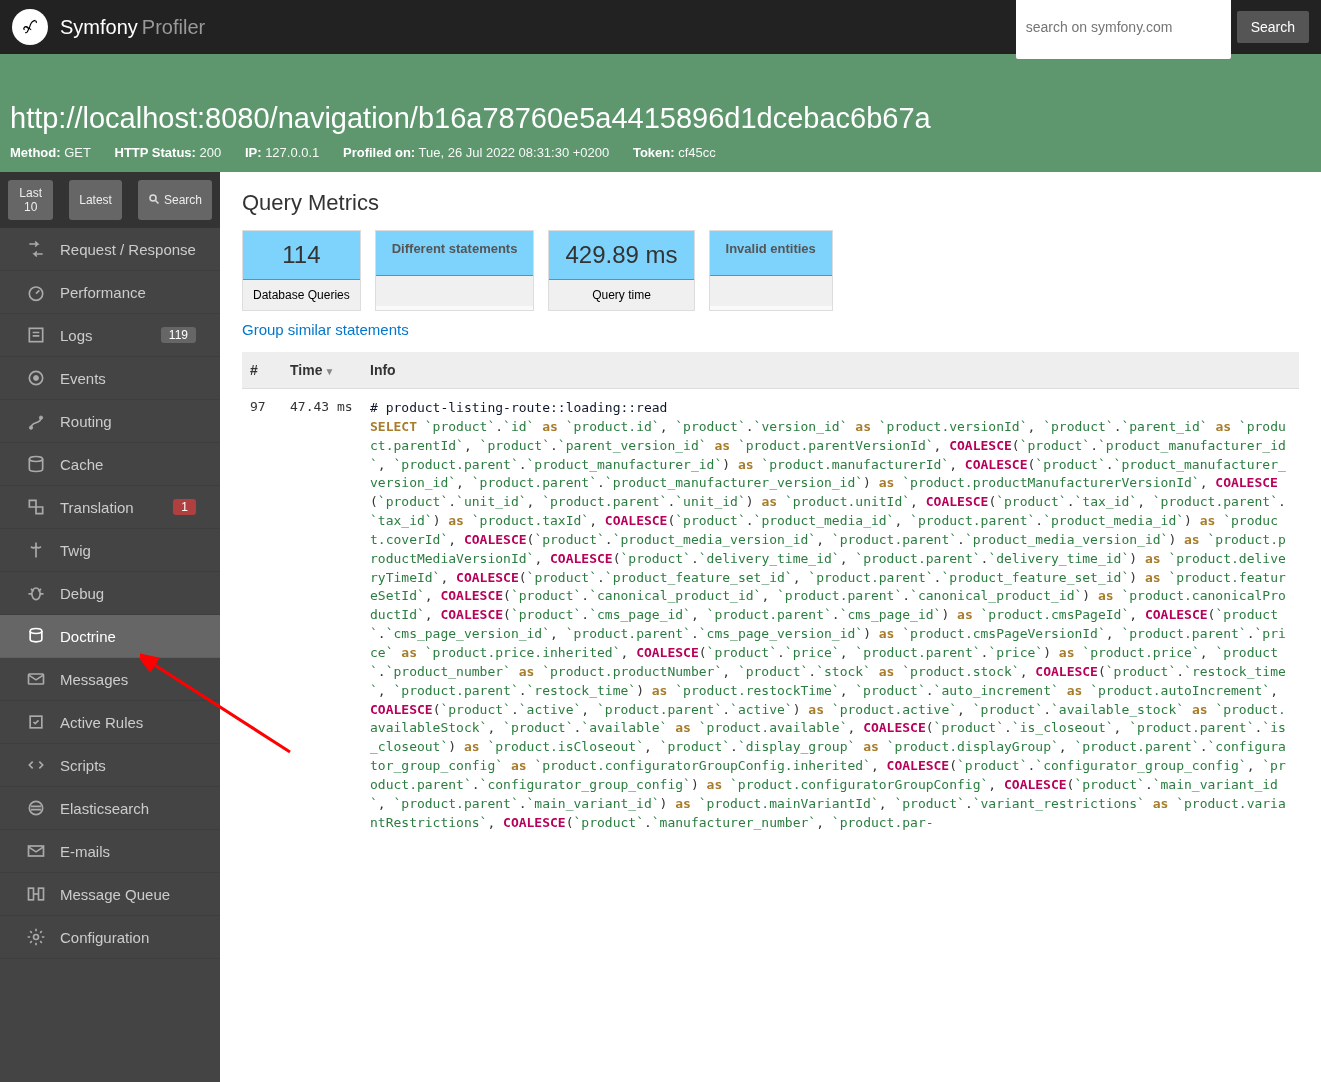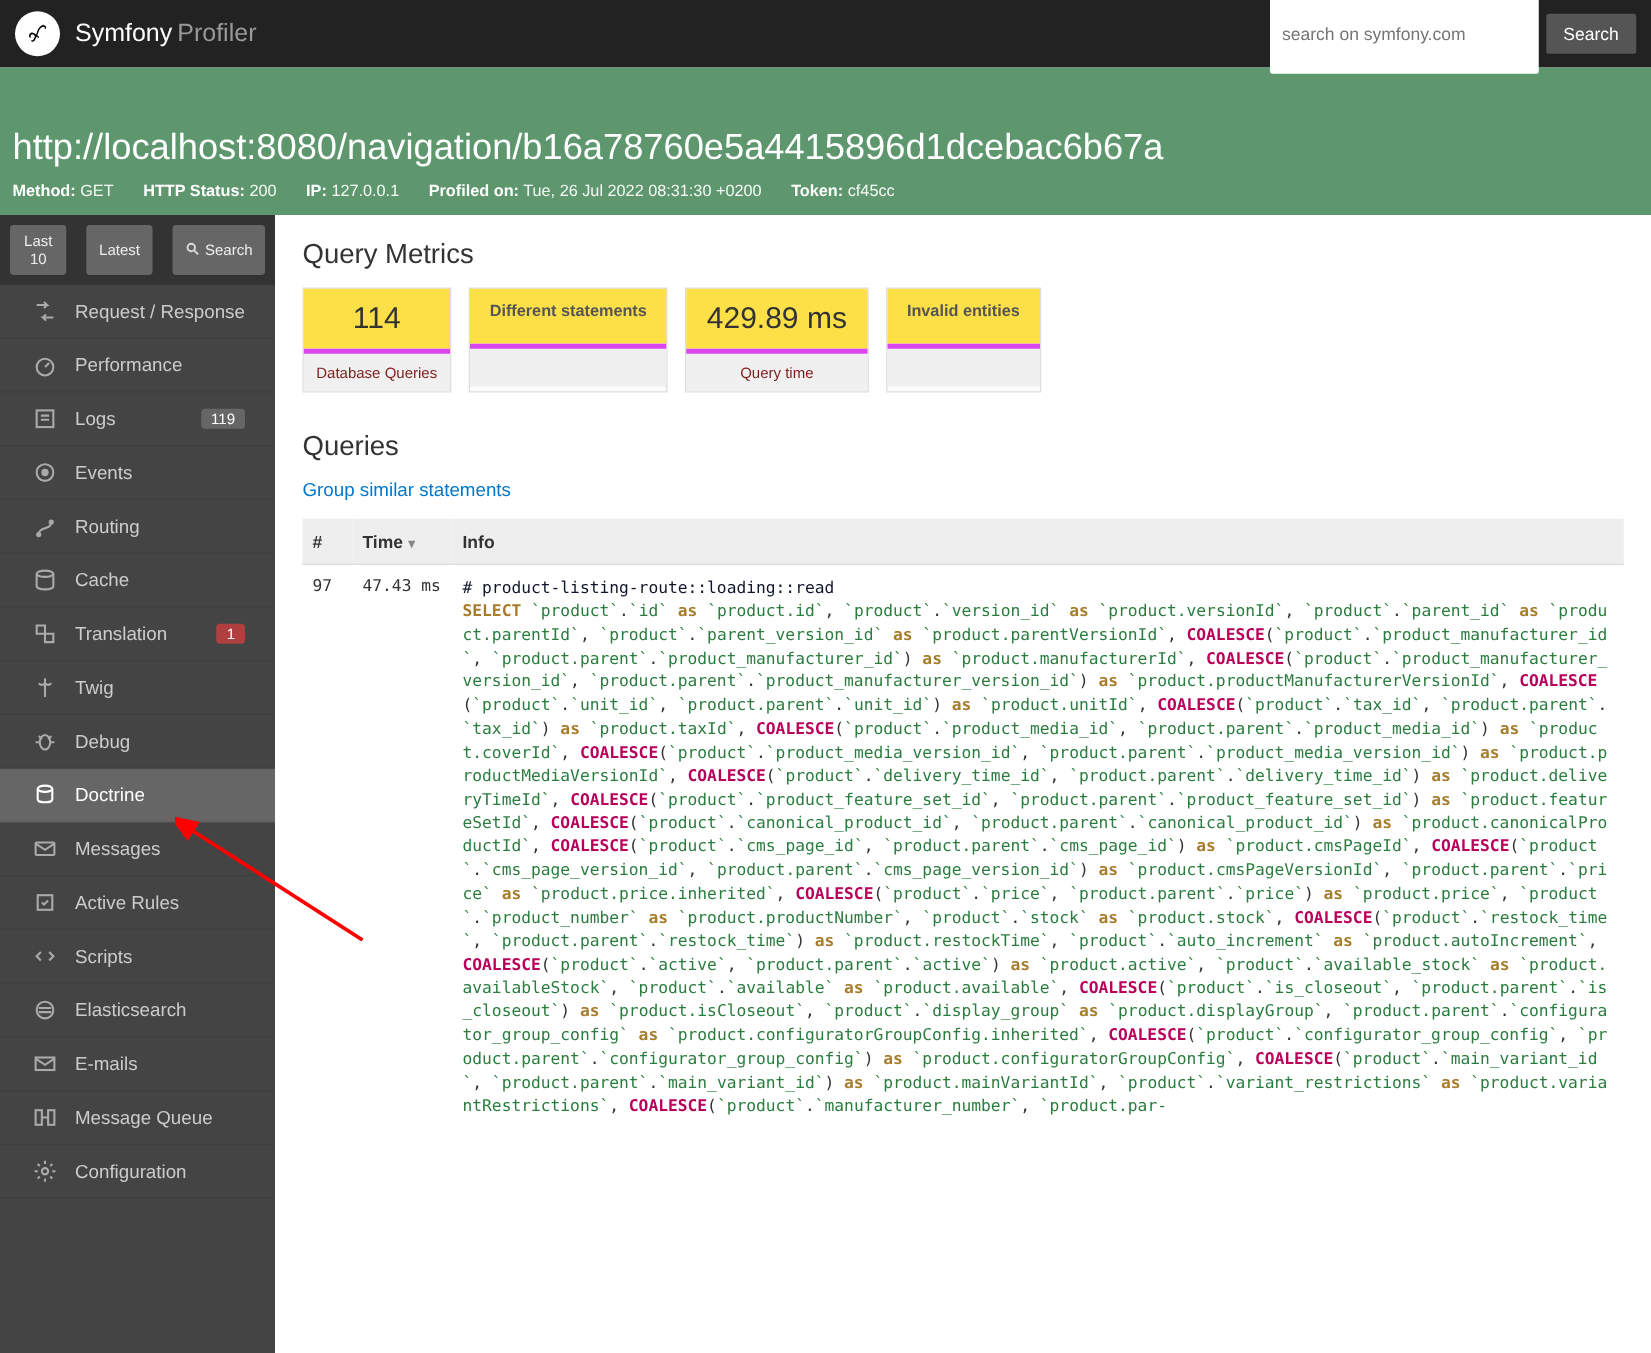--- a/index.html
+++ b/index.html
@@ -33,22 +33,22 @@
 .navitem .label { flex: 1; }
 .navitem .badge { background: #666; color: #fff; padding: 1px 8px; border-radius: 3px; font-size: 12px; }
 .navitem .badge.red { background: #b04040; }
 
 .content { flex: 1; padding: 18px 22px; background: #fff; position: relative; }
 h2.qm { font-size: 22px; font-weight: 500; margin-bottom: 14px; }
 h2.qr { font-size: 22px; font-weight: 500; margin: 30px 0 14px; }
 
 .metrics { display: flex; gap: 14px; margin-bottom: 10px; }
 .metric { border: 1px solid #ddd; background: #fafafa; min-width: 110px; text-align: center; }
-.metric .big { background: #fde047; padding: 10px 16px; font-size: 24px; font-weight: 400; }
-.metric .small { background: #f0f0f0; padding: 8px 10px; font-size: 12px; color: #7f1d1d; border-top: 4px solid #d946ef; }
+.metric .big { background: #7dd3fc; padding: 10px 16px; font-size: 24px; font-weight: 400; }
+.metric .small { background: #f0f0f0; padding: 8px 10px; font-size: 12px; color: #000000; border-top: 1px solid #d946ef; }
 .metric.empty .big { min-height: 44px; }
 .metric.empty .small { min-height: 30px; }
 
 .linkish { color: #0077cc; cursor: pointer; font-size: 15px; }
 
 table.queries { width: 100%; border-collapse: collapse; margin-top: 14px; }
 table.queries thead th { background: #eee; text-align: left; padding: 10px 8px; font-size: 14px; font-weight: 600; border-bottom: 1px solid #ddd; }
 table.queries tbody td { padding: 10px 8px; vertical-align: top; font-size: 13px; }
 td.num { width: 40px; font-family: ui-monospace, monospace; }
 td.time { width: 80px; font-family: ui-monospace, monospace; white-space: nowrap; }
@@ -278,21 +278,20 @@
       <div class="metric">
         <div class="big">429.89 ms</div>
         <div class="small">Query time</div>
       </div>
       <div class="metric empty">
         <div class="big" style="font-size:13px;font-weight:600;color:#555;">Invalid entities</div>
         <div class="small">&nbsp;</div>
       </div>
     </div>
 
-    <h2 class="qr">Queries</h2>
     <span class="linkish">Group similar statements</span>
 
     <table class="queries">
       <thead>
         <tr>
           <th>#</th>
           <th><span>Time</span><span class="sort-arrow">▼</span></th>
           <th>Info</th>
         </tr>
       </thead>

